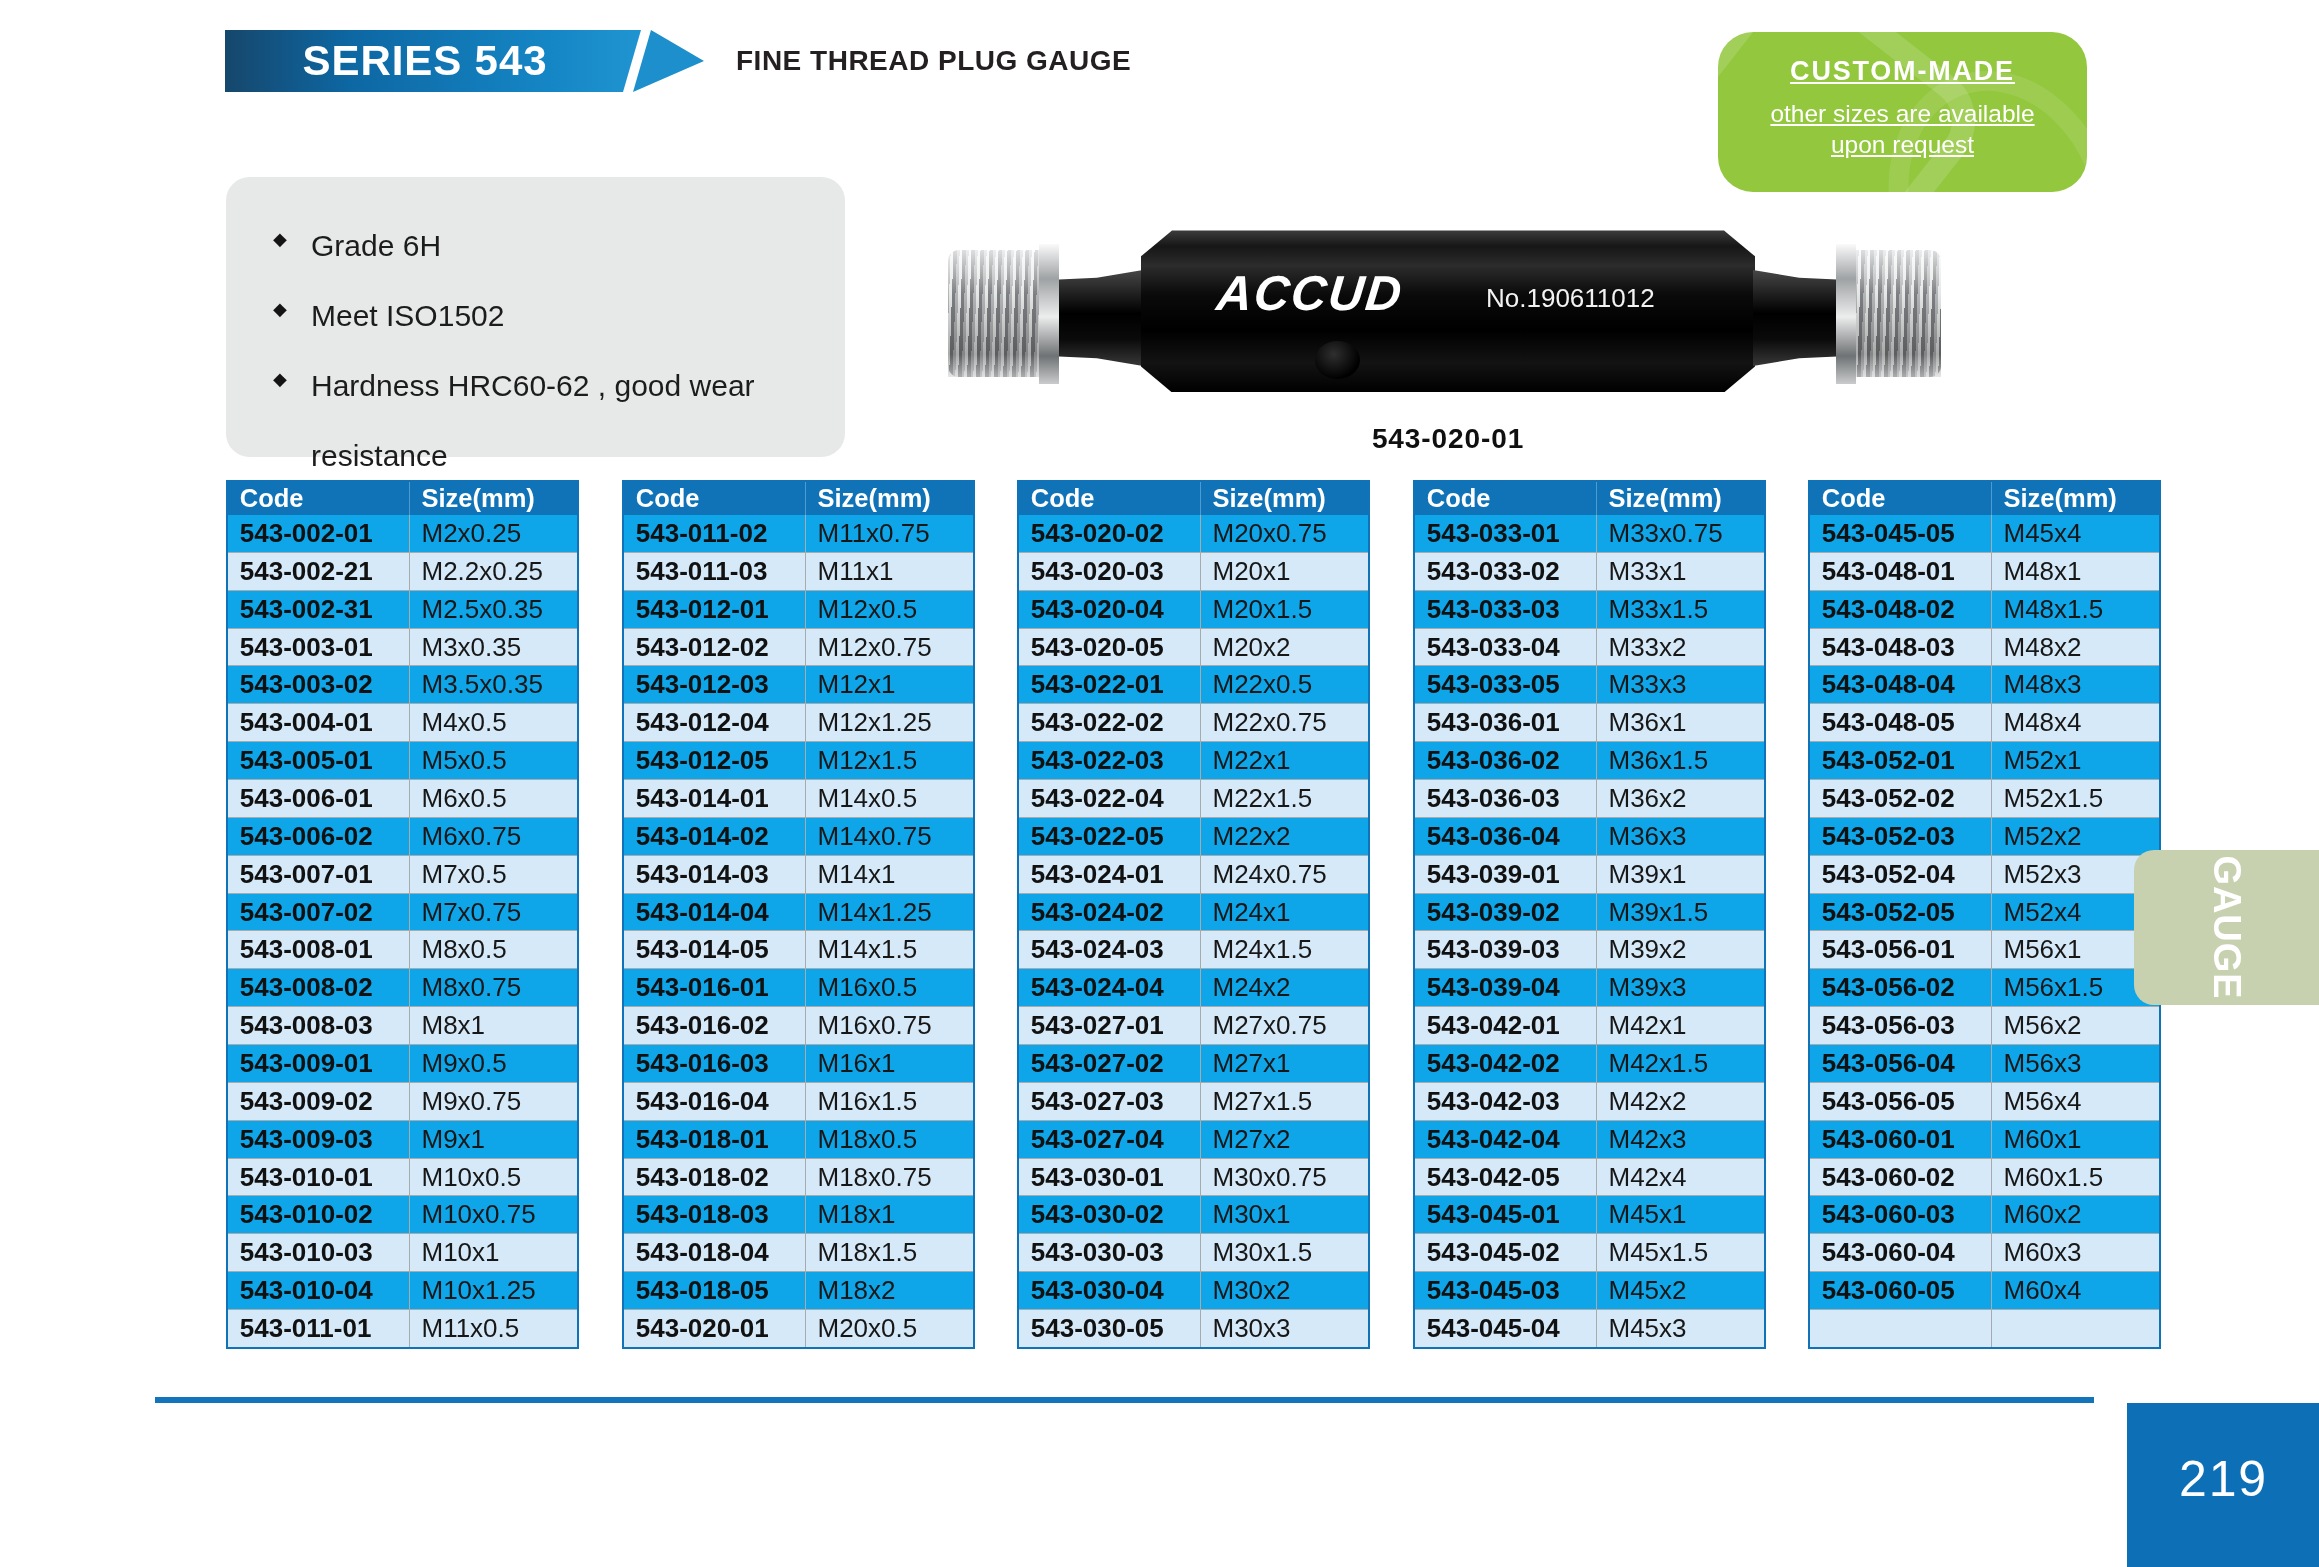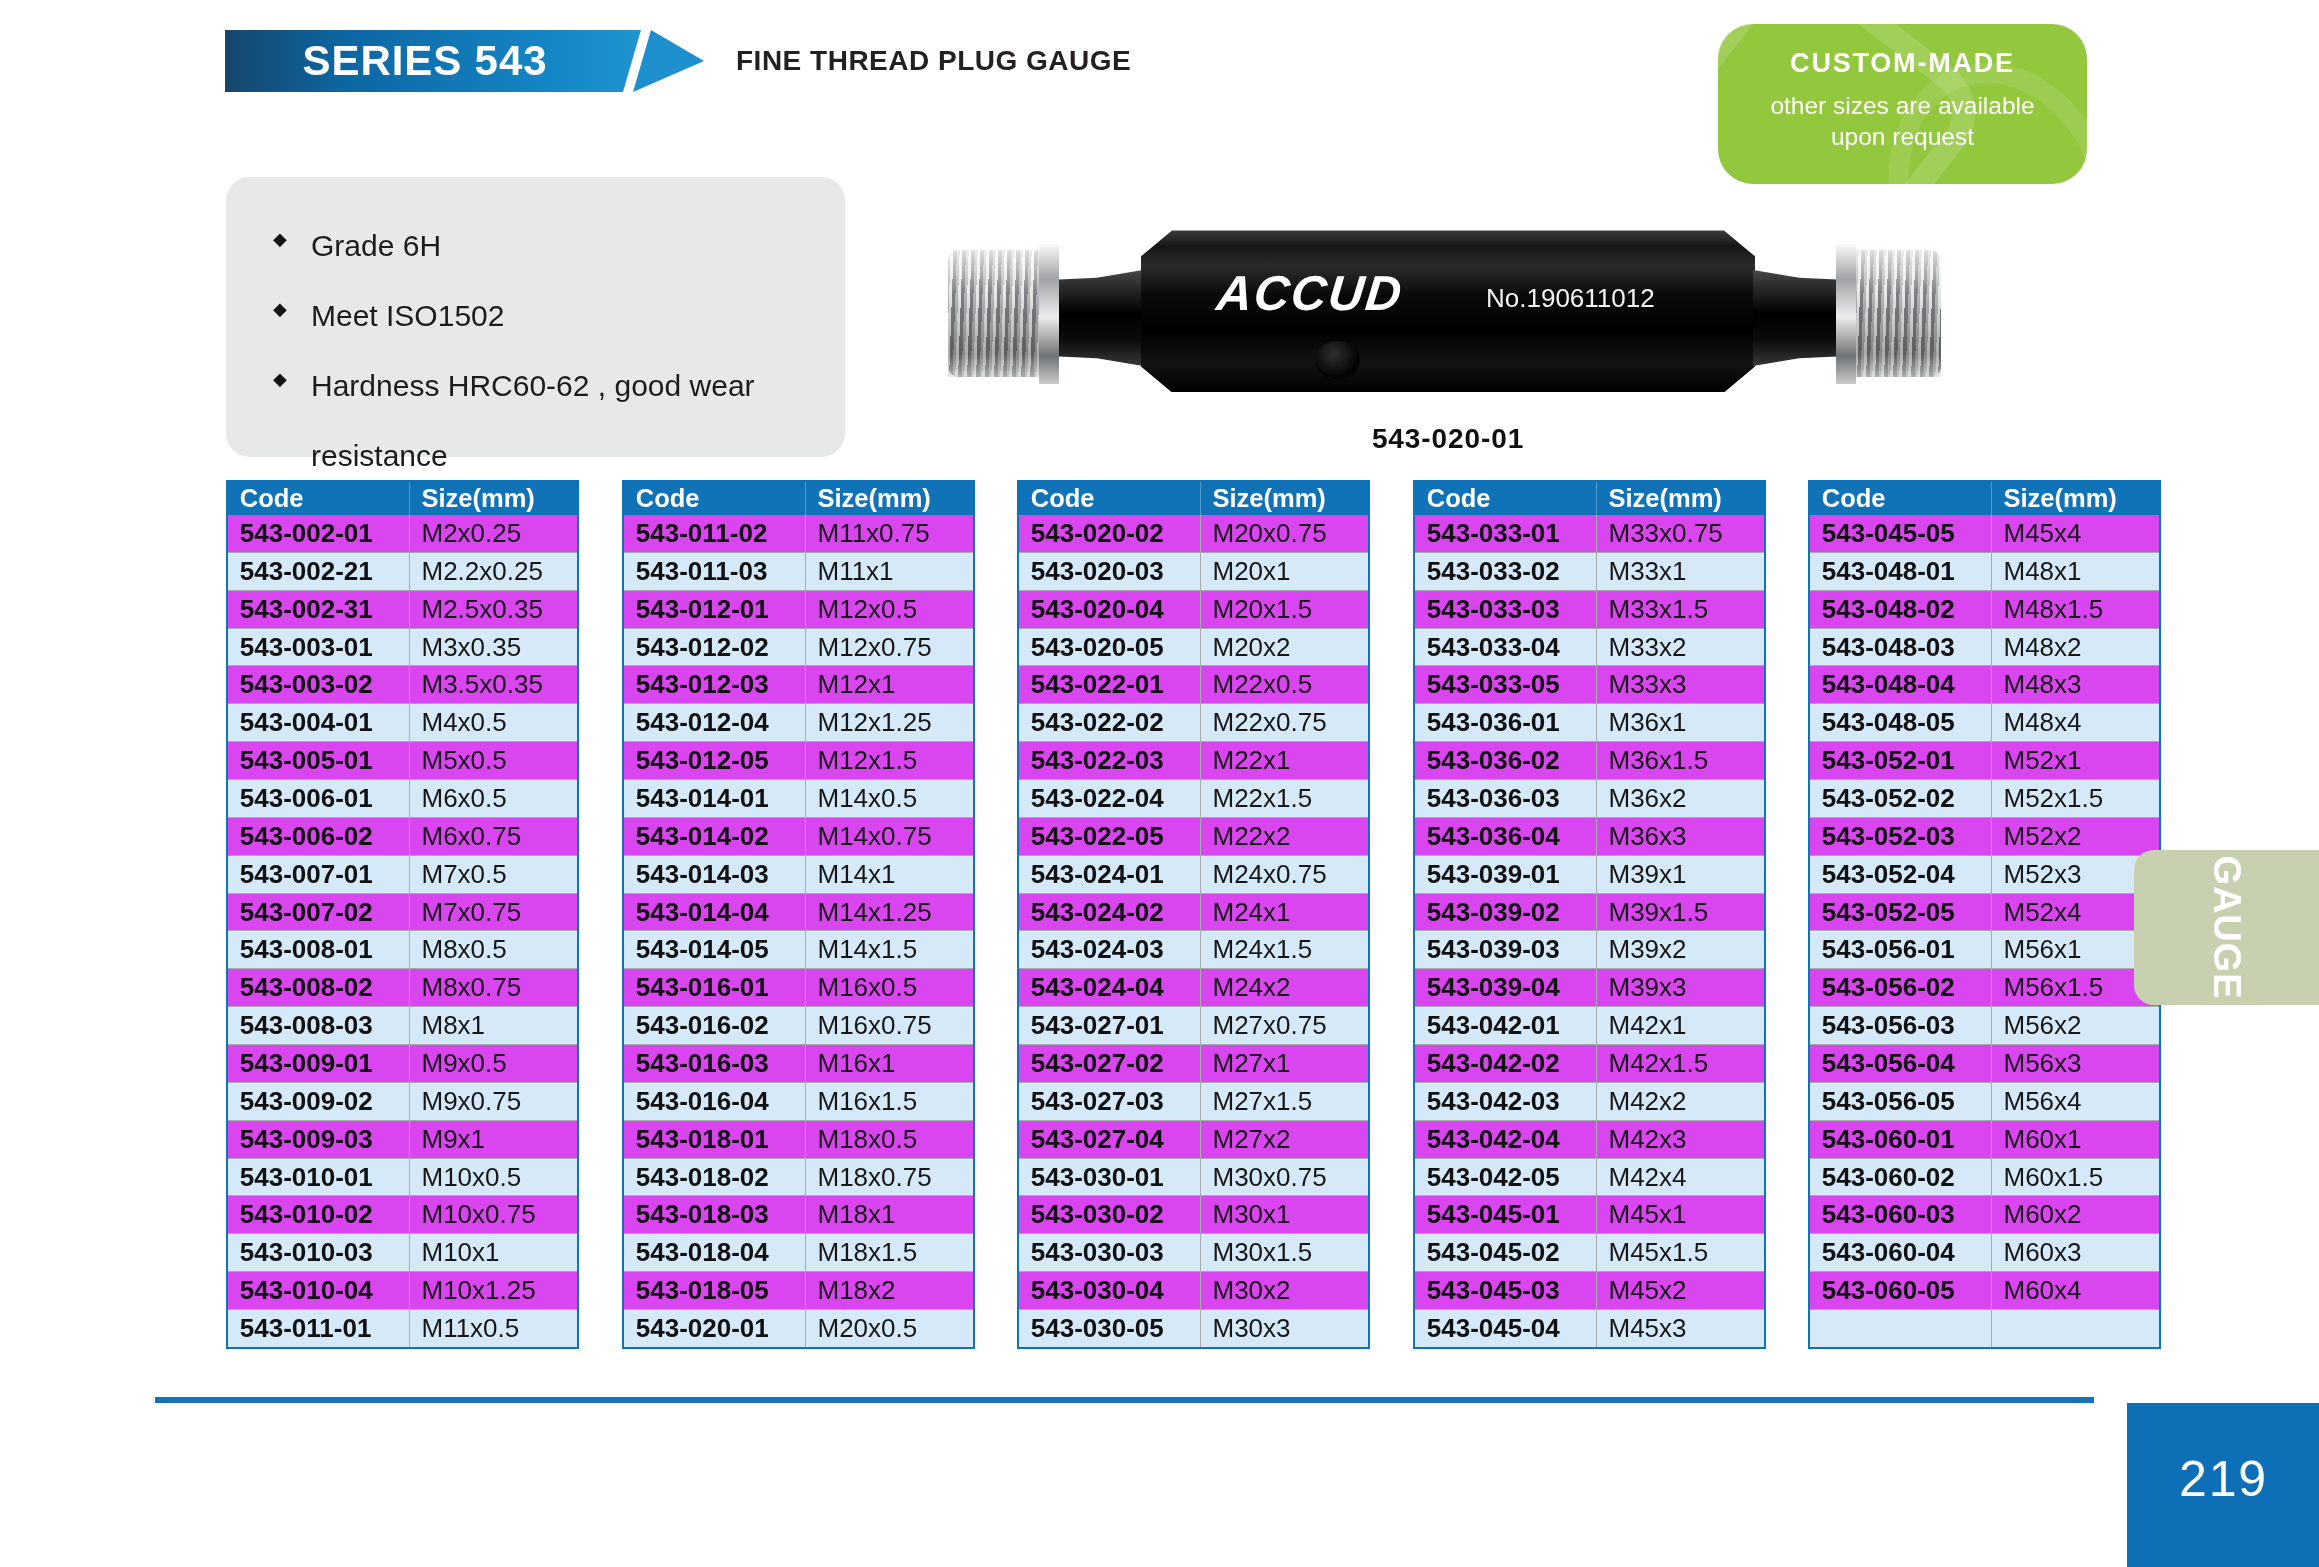--- a/index.html
+++ b/index.html
@@ -13,22 +13,22 @@
     background:linear-gradient(90deg,#16476c 0%,#0d67a3 30%,#1586c5 78%,#2094d1 100%);
     clip-path:polygon(0 0,100% 0,calc(100% - 18px) 100%,0 100%);}
   .banner-arrow{position:absolute;left:633px;top:30px;width:71px;height:62px;background:#1e8fcd;
     clip-path:polygon(18px 0,100% 50%,0 100%);}
   .series-label{position:absolute;left:225px;top:30px;width:400px;height:69px;line-height:62px;
     text-align:center;color:#ffffff;font-weight:bold;font-size:42px;letter-spacing:0.9px;}
   .page-title{position:absolute;left:736px;top:30px;height:62px;line-height:62px;
     color:#241f20;font-weight:bold;font-size:28px;letter-spacing:0.5px;}
 
   
-  .badge{position:absolute;left:1718px;top:24px;width:369px;height:160px;border-radius:35px;
-    background:#93c73e;overflow:hidden;text-align:center;color:#fff;}
+  .badge{position:absolute;left:1718px;top:32px;width:369px;height:160px;border-radius:35px;
+    background:#93c73e;overflow:hidden;text-align:center;color:#fff;text-decoration:underline;}
   .badge::before{content:"";position:absolute;left:-55px;top:-36px;width:218px;height:273px;
     border:23.6px solid rgba(255,255,255,0.14);border-radius:55px;transform:rotate(38deg);}
   .badge::after{content:"";position:absolute;right:-27px;top:36px;width:182px;height:236px;
     border:20px solid rgba(255,255,255,0.10);border-radius:50%;transform:rotate(-20deg);}
   .badge-title{position:relative;margin-top:23.6px;font-weight:bold;font-size:27px;letter-spacing:1.8px;z-index:2;}
   .badge-line{position:relative;font-size:24.5px;line-height:31px;z-index:2;}
   .badge-line.first{margin-top:11px;}
 
   
   .features{position:absolute;left:226px;top:177px;width:619px;height:280px;background:#e7e8e8;
@@ -58,21 +58,21 @@
   .brand{position:absolute;left:269px;top:51px;color:#ffffff;font-weight:bold;font-style:italic;
     font-size:49px;letter-spacing:1.8px;transform:skewX(-6deg);}
   .serial{position:absolute;left:538px;top:69px;color:#f2f2f2;font-size:26px;}
   .hole{position:absolute;left:367px;top:127px;width:45px;height:38px;border-radius:50%;
     background:radial-gradient(ellipse at 42% 35%,#2f2f2f,#000 70%);}
   .gauge-caption{position:absolute;left:193px;top:209px;width:614px;text-align:center;
     font-weight:bold;font-size:28px;color:#101010;letter-spacing:0.9px;}
 
   
   .ptable{position:absolute;top:480px;width:353px;height:869px;border:2.7px solid #1173b7;
-    background:#d946ef;box-sizing:border-box;}
+    background:#0ea5e9;box-sizing:border-box;}
   .ptable .thead{display:flex;height:33px;background:#1173b7;}
   .ptable .th{color:#ffffff;font-weight:bold;font-size:25.5px;line-height:33px;box-sizing:border-box;}
   .ptable .th-code{width:52%;padding-left:11.8px;}
   .ptable .th-size{width:48%;padding-left:11px;border-left:1.8px solid #4e9bd0;}
   .ptable .tbody{position:absolute;left:0;right:0;top:33px;bottom:0;display:flex;flex-direction:column;}
   .trow{flex:1;display:flex;}
   .trow + .trow{border-top:1.8px solid #a8abae;}
   .trow:nth-child(even){background:#d6e9f8;}
   .td{display:flex;align-items:center;box-sizing:border-box;font-size:26px;}
   .td-code{width:52%;padding-left:11.8px;font-weight:bold;color:#111;}

